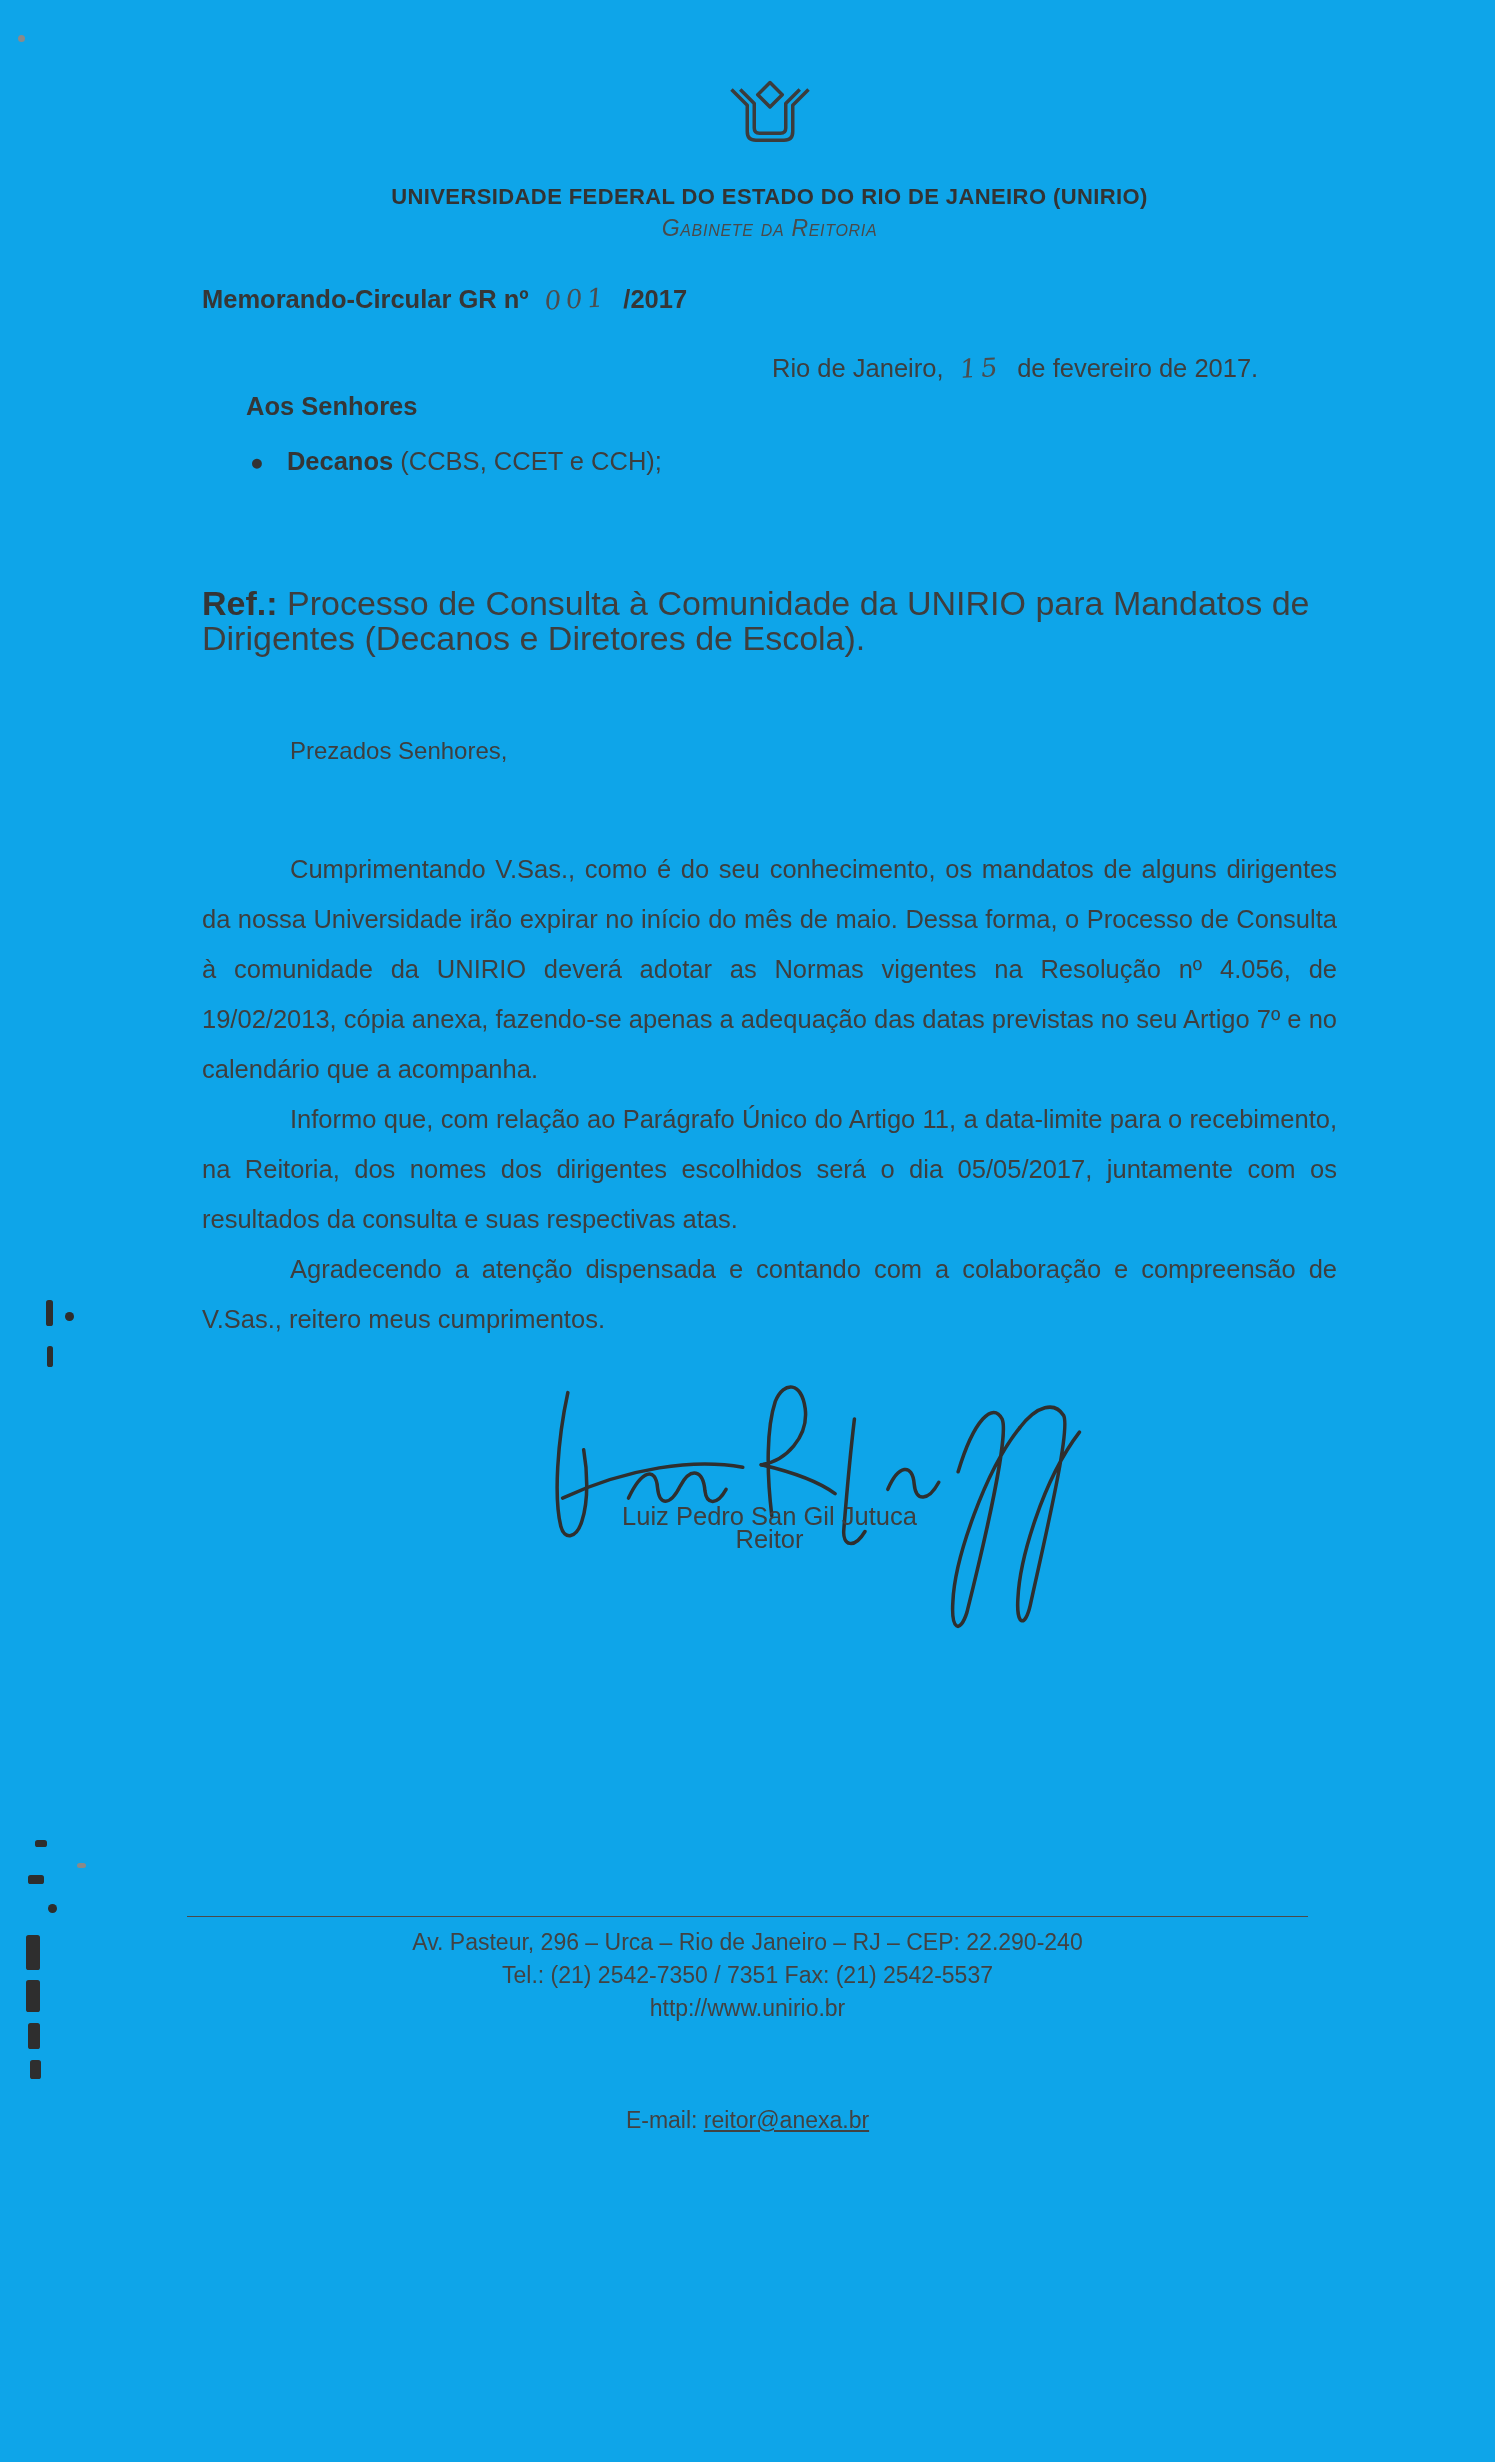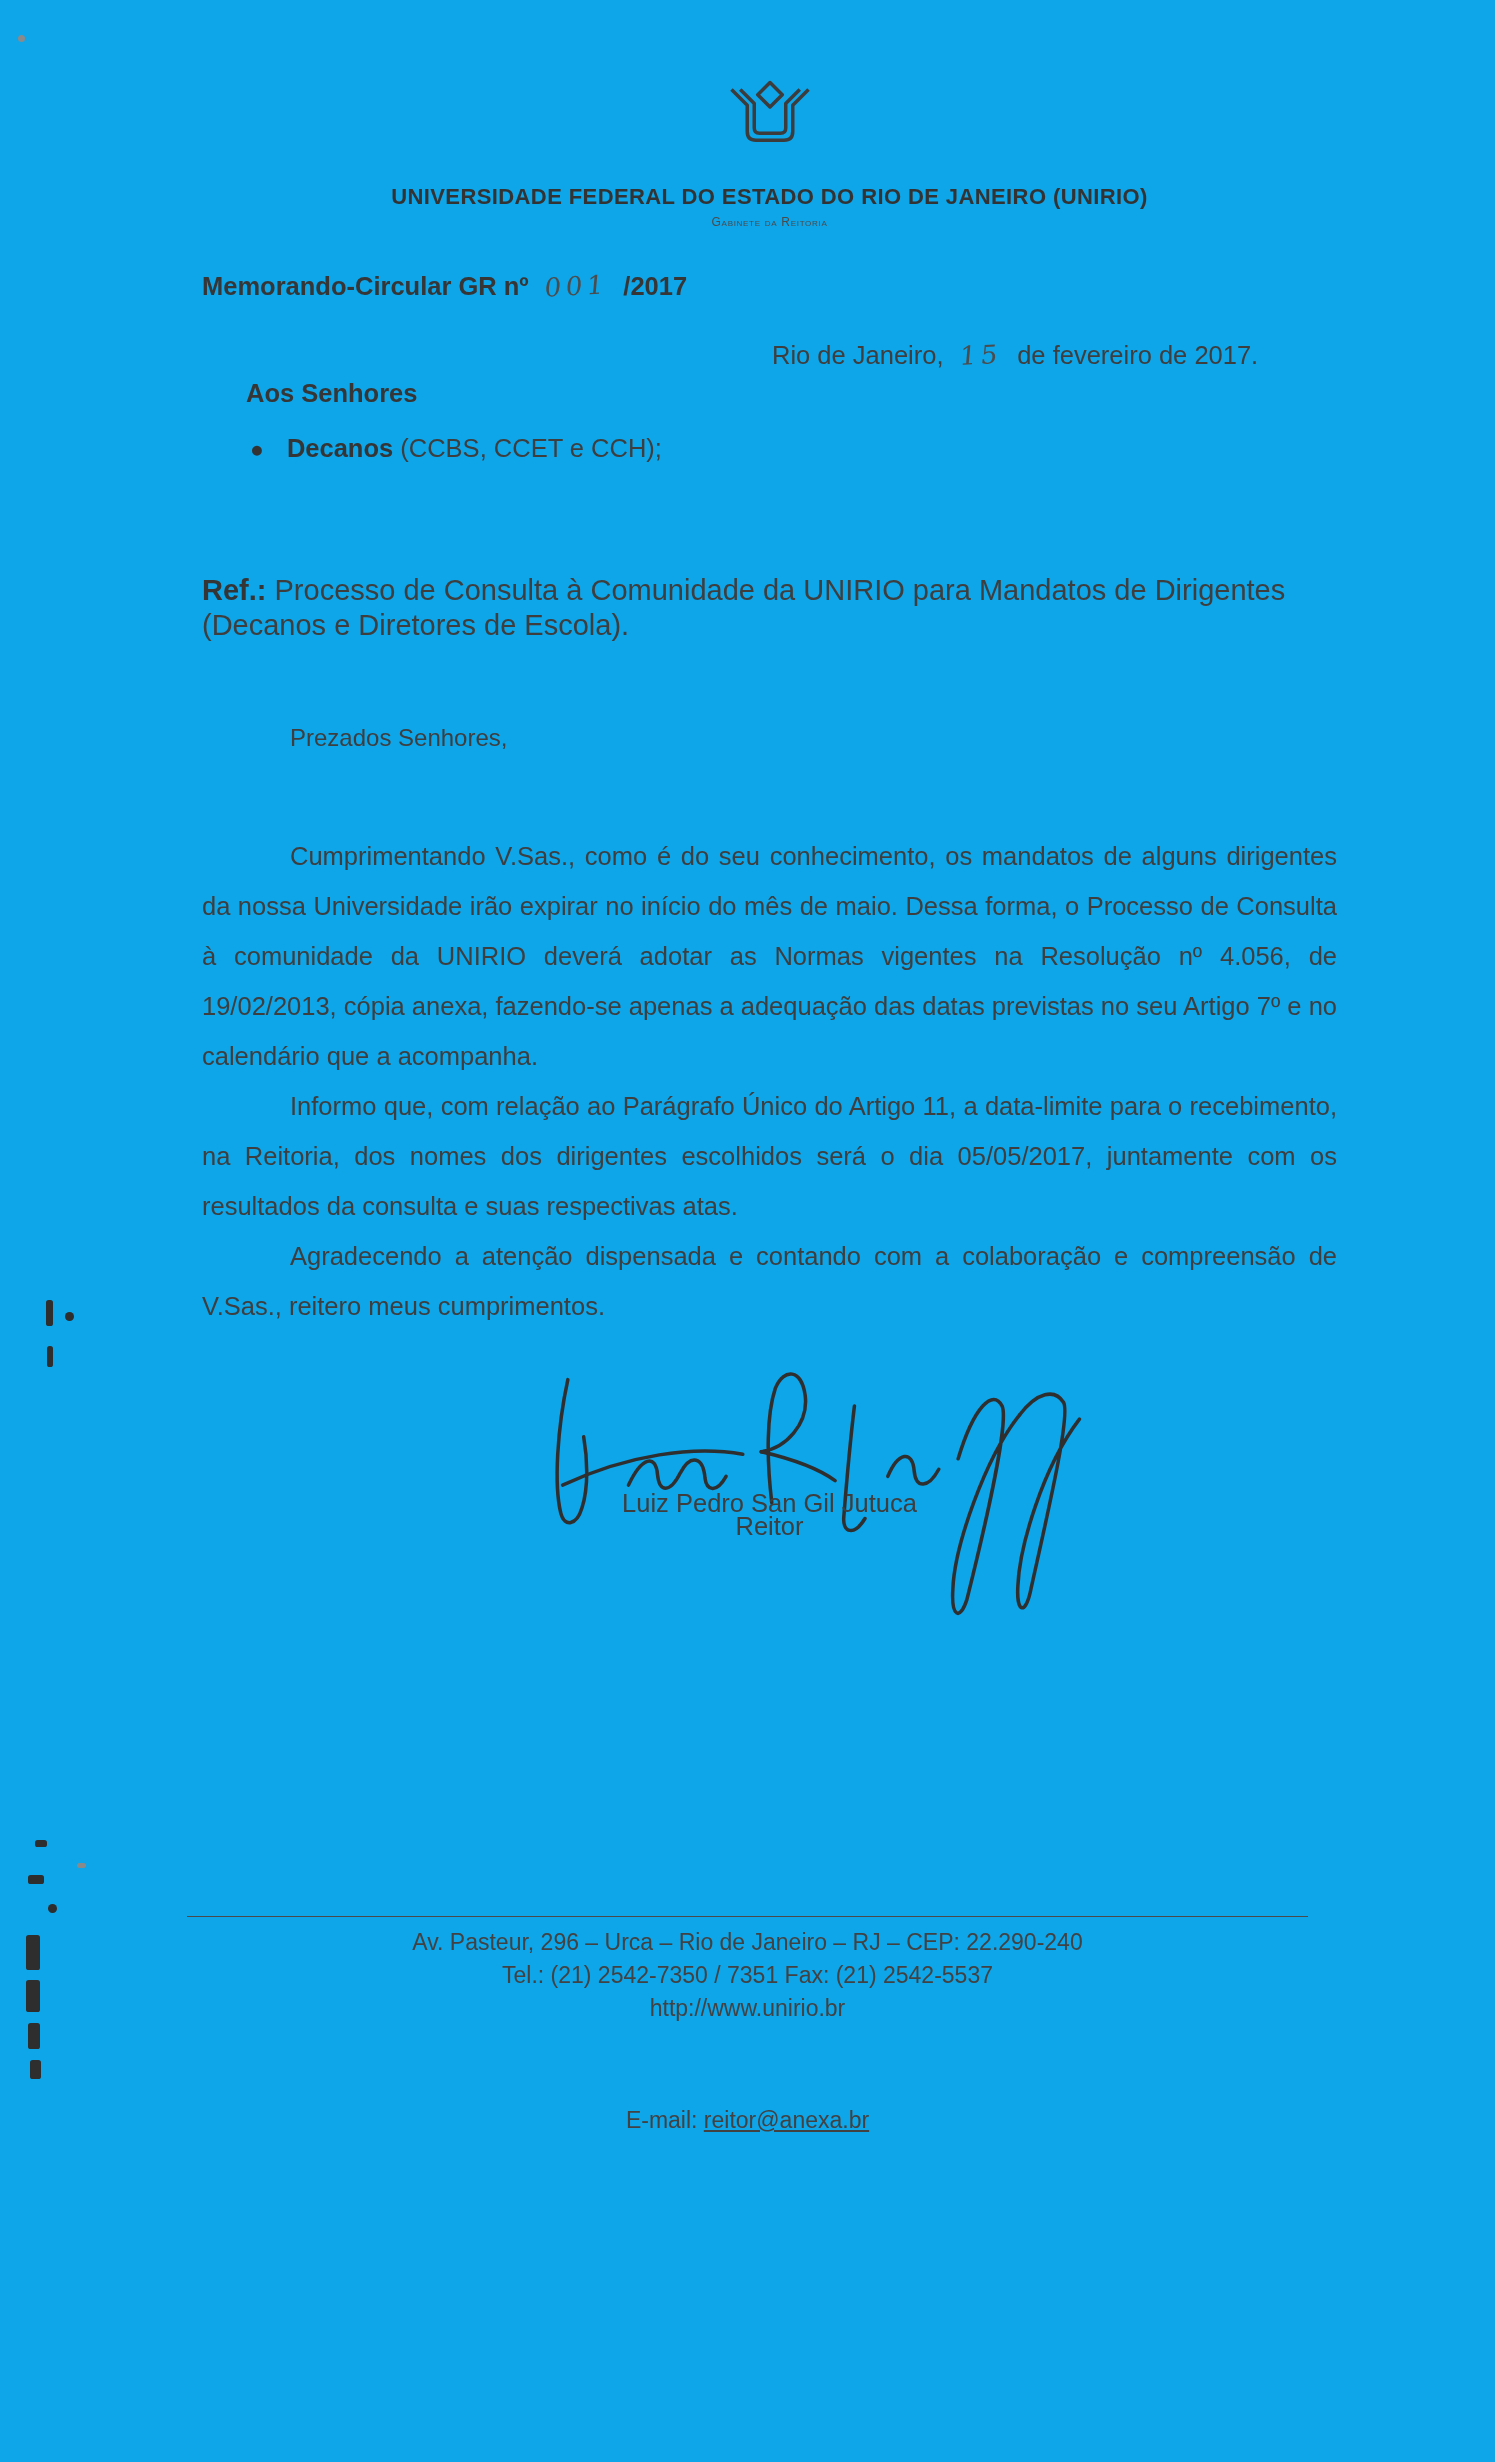--- a/index.html
+++ b/index.html
@@ -19,24 +19,25 @@
   
   .hdr{text-align:center;}
   .logo{display:inline-block;}
   .uni-title{
     margin-top:17.6px;
     font-size:22px;font-weight:bold;letter-spacing:0.4px;
     color:#333;
   }
   .uni-office{
     margin-top:5.3px;
-    font-size:12px;
+    font-size:23px;
     font-variant:small-caps;
     letter-spacing:0.7px;
     color:#4a4a4a;
+    font-style:italic;
   }
   
   .memo-line{
     margin-top:42px;
     font-size:25.5px;font-weight:bold;color:#363636;
   }
   .hand{
     font-family:"DejaVu Serif", serif;
     font-weight:normal;
     display:inline-block;
@@ -60,21 +61,21 @@
     margin-top:26px;
     margin-left:48px;
     font-size:25.5px;color:#3e3e3e;
     display:flex;align-items:baseline;gap:23px;
   }
   .recipient-item .bullet{font-size:23px;color:#333;}
   .recipient-item b{color:#353535;}
   
   .ref{
     margin-top:110px;
-    font-size:29px;line-height:35px;color:#3e3e3e;
+    font-size:34px;line-height:35px;color:#3e3e3e;
     max-width:1143px;
   }
   .ref b{color:#353535;}
   
   .salutation{
     margin-top:81px;
     text-indent:88px;
     font-size:24px;color:#3e3e3e;
   }
   .body-text{margin-top:79px;max-width:1143px;}

